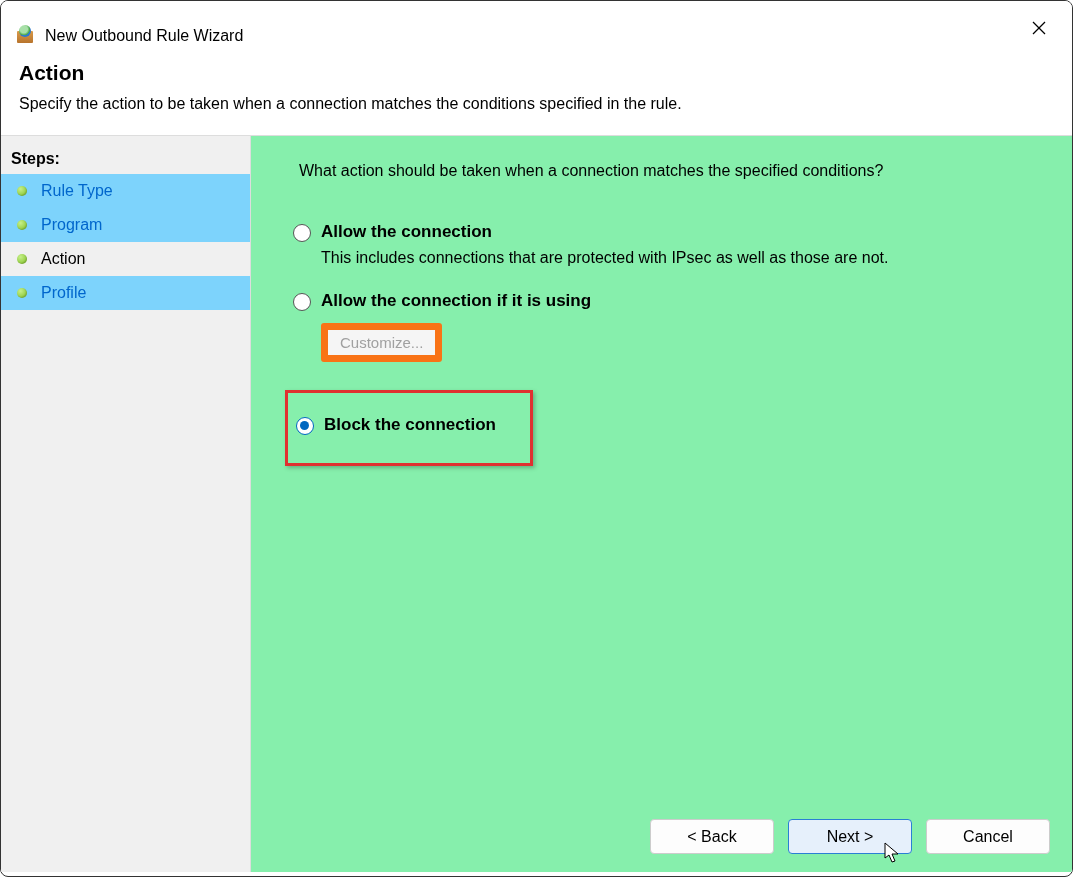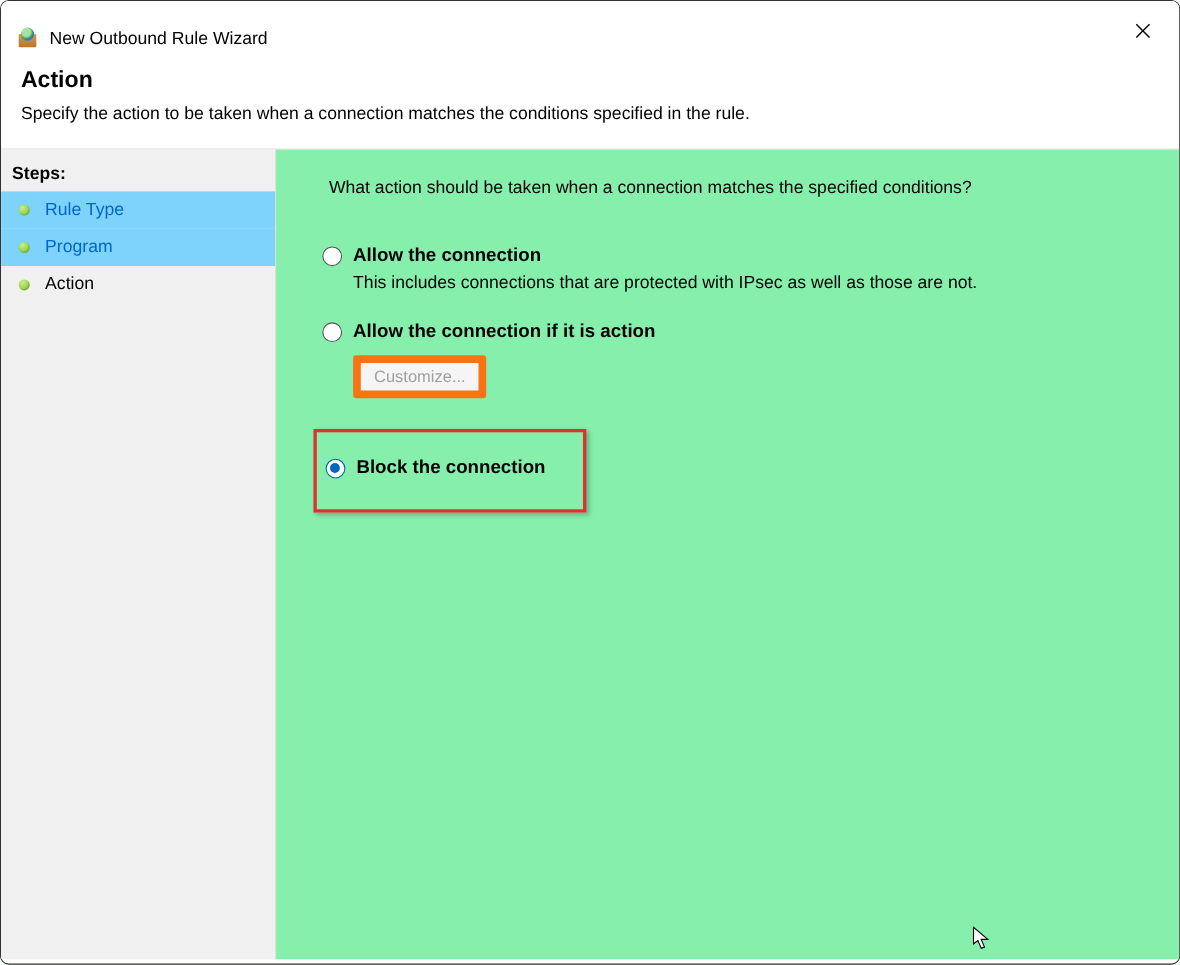--- a/index.html
+++ b/index.html
@@ -243,48 +243,57 @@
       <span>Rule Type</span>
     </div>
     <div class="step-item link">
       <span class="bullet"></span>
       <span>Program</span>
     </div>
     <div class="step-item current">
       <span class="bullet"></span>
       <span>Action</span>
     </div>
+    <div class="step-item link">
+      <span class="bullet"></span>
+      <span>Profile</span>
+    </div>
   </div>
 
   <div class="main-panel">
     <div class="question">What action should be taken when a connection matches the specified conditions?</div>
 
     <div class="option">
       <div class="radio"></div>
       <div class="option-body">
         <div class="option-title">Allow the connection</div>
         <div class="option-desc">This includes connections that are protected with IPsec as well as those are not.</div>
       </div>
     </div>
 
     <div class="option">
       <div class="radio"></div>
       <div class="option-body">
-        <div class="option-title">Allow the connection if it is action</div>
+        <div class="option-title">Allow the connection if it is using</div>
         <button class="customize-btn" disabled="">Customize...</button>
       </div>
     </div>
 
     <div class="highlight-box">
       <div class="option">
         <div class="radio checked"></div>
         <div class="option-body">
           <div class="option-title">Block the connection</div>
         </div>
       </div>
     </div>
 
+    <div class="footer-buttons">
+      <button>&lt; Back</button>
+      <button class="primary">Next &gt;</button>
+      <button>Cancel</button>
+    </div>
 
     <svg class="cursor" viewBox="0 0 18 22">
       <path d="M1 1 L1 16 L5 13 L8 20 L11 19 L8 12 L14 12 Z" fill="#fff" stroke="#000" stroke-width="1"></path>
     </svg>
   </div>
 </div>
 
 </body></html>

